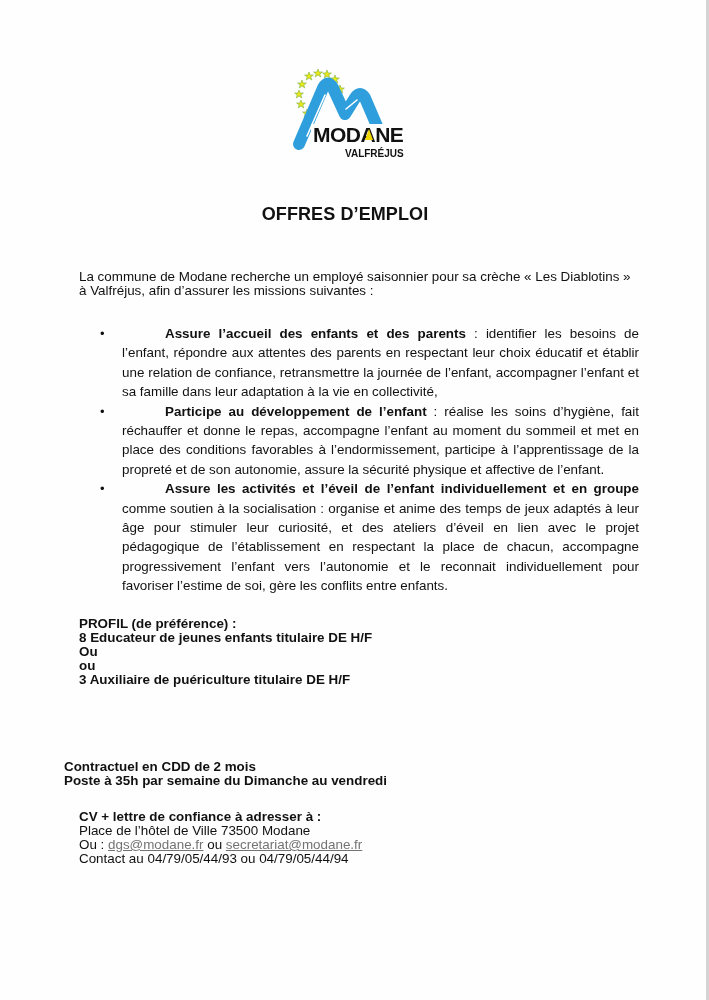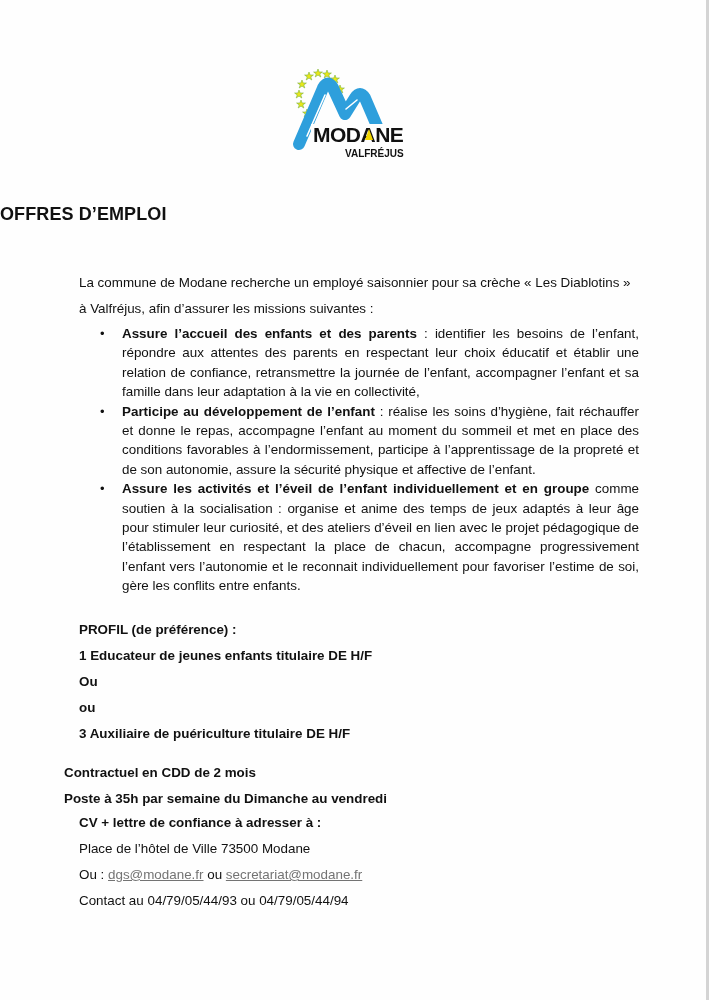--- a/index.html
+++ b/index.html
@@ -35,29 +35,30 @@
       top: 62px;
       width: 150px;
       height: 100px;
     }
     .logo svg { display: block; }
     .title {
       position: absolute;
       left: 0;
       width: 690px;
       top: 204px;
+      text-align: center;
       font-weight: bold;
       font-size: 18px;
       letter-spacing: 0.1px;
       color: #111;
     }
     .text-block {
       position: absolute;
       font-size: 13.4px;
-      line-height: 26px;
+      line-height: 14px;
     }
     .intro {
       left: 79px;
       top: 270px;
       width: 560px;
     }
     .missions {
       position: absolute;
       left: 79px;
       top: 324px;
@@ -73,21 +74,21 @@
       padding-left: 43px;
       text-align: justify;
       text-align-last: left;
     }
     .missions li .bullet {
       position: absolute;
       left: 21px;
       top: 0;
       font-size: 13px;
     }
-    .missions li .lead { font-weight: bold; }
+    .missions li .lead { font-weight: bold; margin-left: 43px; }
     .block-bold { font-weight: bold; }
     .profil { left: 79px; top: 617px; width: 560px; }
     .contrat { left: 64px; top: 760px; width: 560px; }
     .cv { left: 79px; top: 810px; width: 560px; }
     .line { display: block; white-space: nowrap; }
     a.mail {
       color: #737373;
       text-decoration: underline;
     }
   </style>
@@ -133,21 +134,21 @@
     <li>
       <span class="bullet">•</span><span class="lead">Participe au développement de l’enfant</span><span> : réalise les soins d’hygiène, fait réchauffer et donne le repas, accompagne l’enfant au moment du sommeil et met en place des conditions favorables à l’endormissement, participe à l’apprentissage de la propreté et de son autonomie, assure la sécurité physique et affective de l’enfant.</span>
     </li>
     <li>
       <span class="bullet">•</span><span class="lead">Assure les activités et l’éveil de l’enfant individuellement et en groupe</span><span> comme soutien à la socialisation : organise et anime des temps de jeux adaptés à leur âge pour stimuler leur curiosité, et des ateliers d’éveil en lien avec le projet pédagogique de l’établissement en respectant la place de chacun, accompagne progressivement l’enfant vers l’autonomie et le reconnait individuellement pour favoriser l’estime de soi, gère les conflits entre enfants.</span>
     </li>
   </ul>
 
   <div class="text-block profil block-bold">
     <span class="line">PROFIL (de préférence) :</span>
-    <span class="line">1 Educateur de jeunes enfants titulaire DE  H/F</span>
+    <span class="line">8 Educateur de jeunes enfants titulaire DE  H/F</span>
     <span class="line">Ou</span>
     <span class="line">ou</span>
     <span class="line">3 Auxiliaire de puériculture titulaire DE H/F</span>
   </div>
 
   <div class="text-block contrat block-bold">
     <span class="line">Contractuel en CDD de 2 mois</span>
     <span class="line">Poste à 35h par semaine du Dimanche au vendredi</span>
   </div>
 

